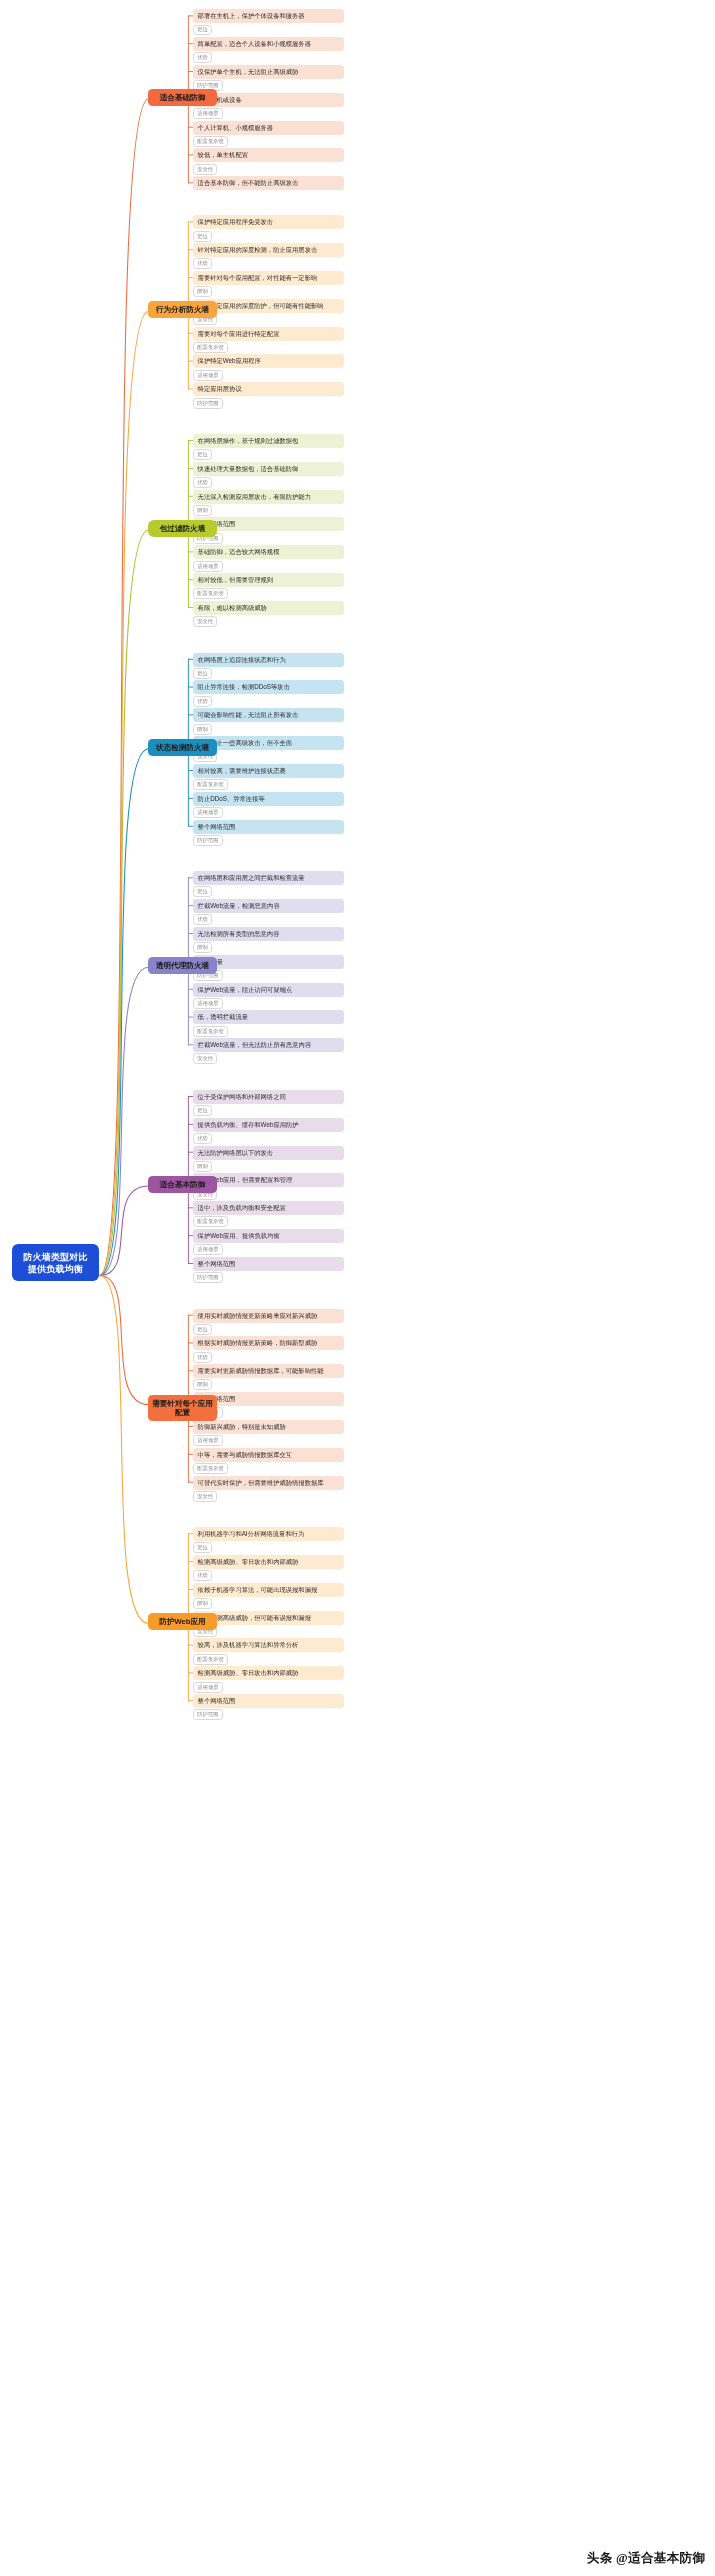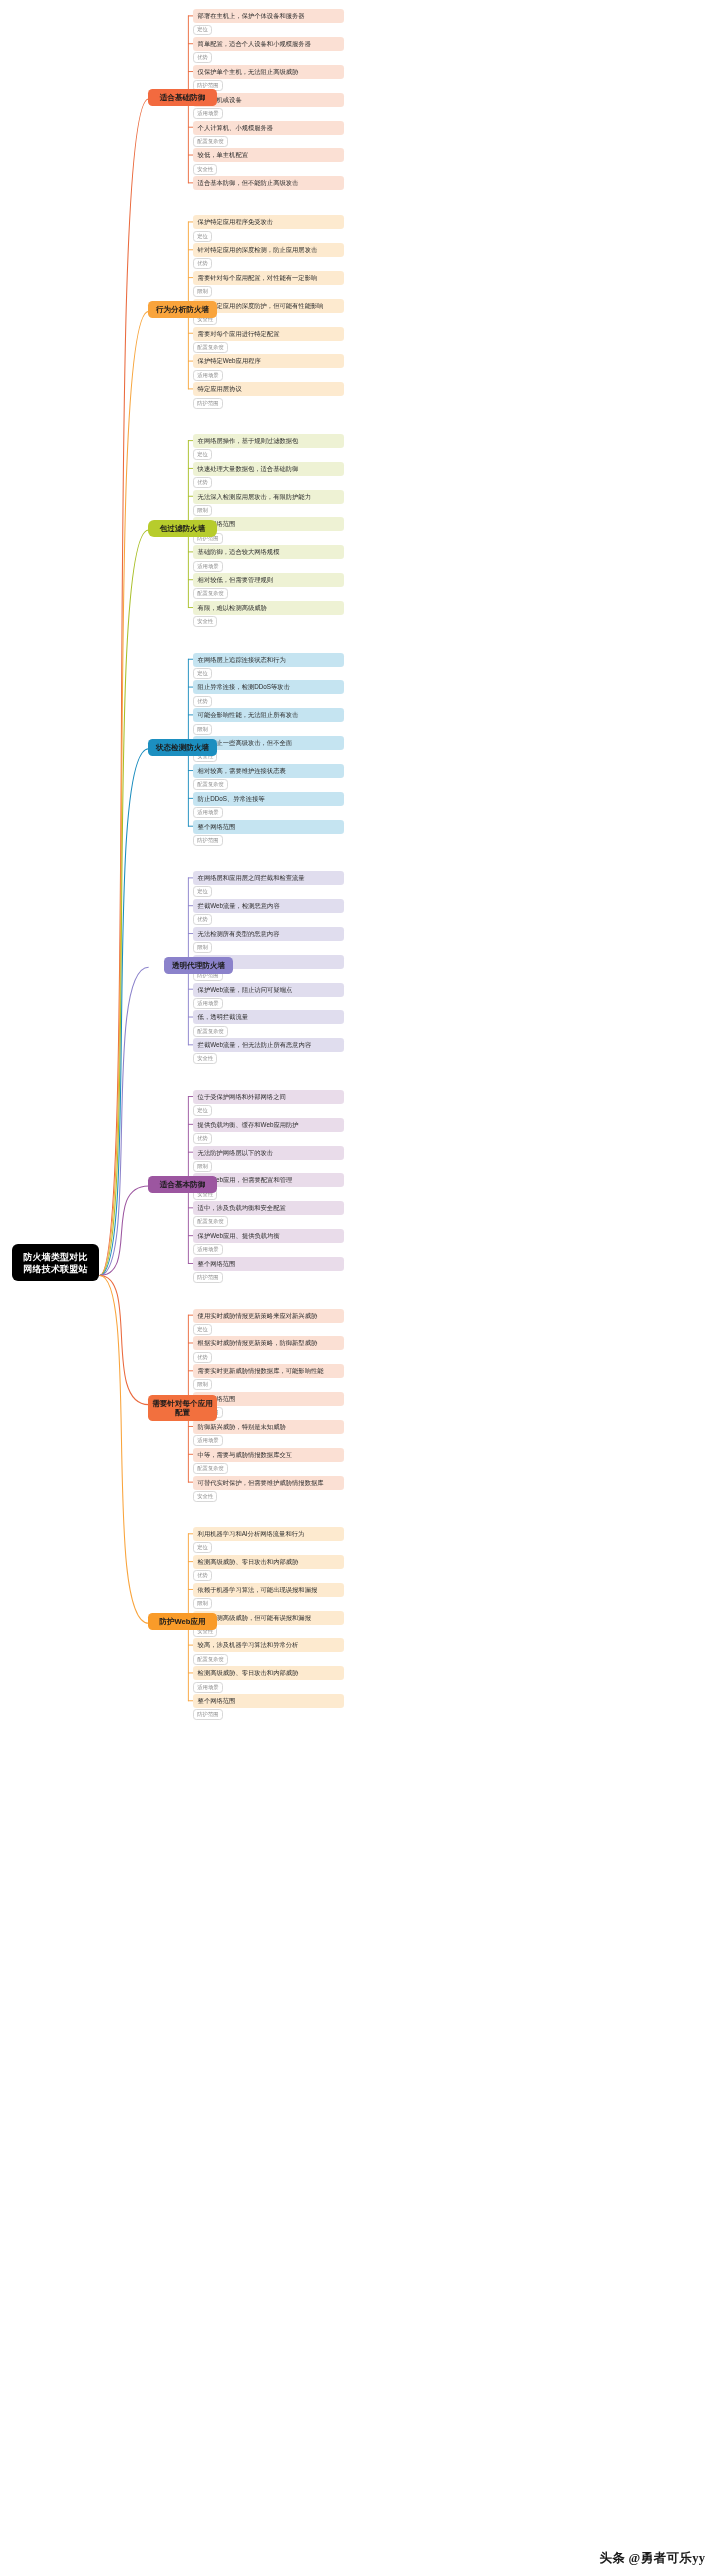--- a/index.html
+++ b/index.html
@@ -8,21 +8,21 @@
     width:716px;height:2576px;background:#ffffff;
     font-family:"Liberation Sans","DejaVu Sans",sans-serif;
     position:relative;overflow:hidden;
   }
   #canvas{position:relative;width:716px;height:2576px;}
   svg#links{position:absolute;left:0;top:0;width:716px;height:2576px;pointer-events:none;}
 
   
   .root-node{
     position:absolute;left:12px;top:1244px;width:87px;
-    background:#000000;color:#ffffff;border-radius:6px;
+    background:#1d4ed8;color:#ffffff;border-radius:6px;
     padding:6.6px 5.3px;box-sizing:border-box;
     font-size:9px;font-weight:bold;line-height:1.35;text-align:center;
     letter-spacing:0.2px;
   }
 
   
   .branch-label{
     position:absolute;width:69px;box-sizing:border-box;
     border-radius:4.6px;padding:4px 2.7px;
     font-size:7.6px;font-weight:bold;line-height:1.2;
@@ -134,21 +134,21 @@
       <path d="M284 2441 q 4 0 8 0" fill="none" stroke="#f9a43c" stroke-width="1.4" stroke-linecap="round"></path>
       <path d="M284 2483 q 4 0 8 0" fill="none" stroke="#f9a43c" stroke-width="1.4" stroke-linecap="round"></path>
       <path d="M284 2525 q 4 0 8 0" fill="none" stroke="#f9a43c" stroke-width="1.4" stroke-linecap="round"></path>
       <path d="M284 2567 q 4 0 8 0" fill="none" stroke="#f9a43c" stroke-width="1.4" stroke-linecap="round"></path>
       <path d="M328 2450 L284 2450" fill="none" stroke="#f9a43c" stroke-width="1.4" stroke-linecap="round"></path>
       <path d="M150 1925 C210 1925 154 2450 224 2450" fill="none" stroke="#f9a43c" stroke-width="1.6"></path>
     </svg>
 
   <div class="root-node">
     <div>防火墙类型对比</div>
-    <div>网络技术联盟站</div>
+    <div>提供负载均衡</div>
   </div>
 
   <div id="branch-layer">
       <div class="leaf" style="top: 9.3px; background: rgb(251, 224, 212);">
         <span>部署在主机上，保护个体设备和服务器</span>
       </div>
       <div class="tag" style="top: 24.5px;"><span>定位</span></div>
       <div class="leaf" style="top: 37px; background: rgb(251, 224, 212);">
         <span>简单配置，适合个人设备和小规模服务器</span>
       </div>
@@ -281,21 +281,21 @@
       </div>
       <div class="tag" style="top: 998px;"><span>适用场景</span></div>
       <div class="leaf" style="top: 1010px; background: rgb(224, 221, 238);">
         <span>低，透明拦截流量</span>
       </div>
       <div class="tag" style="top: 1026px;"><span>配置复杂度</span></div>
       <div class="leaf" style="top: 1038px; background: rgb(224, 221, 238);">
         <span>拦截Web流量，但无法防止所有恶意内容</span>
       </div>
       <div class="tag" style="top: 1053px;"><span>安全性</span></div>
-      <div class="branch-label" style="background: rgb(139, 130, 203); left: 164px; top: 957px;"><span>透明代理防火墙</span></div>
+      <div class="branch-label" style="background: rgb(139, 130, 203); left: 148px; top: 957px;"><span>透明代理防火墙</span></div>
       <div class="leaf" style="top: 1090px; background: rgb(233, 220, 234);">
         <span>位于受保护网络和外部网络之间</span>
       </div>
       <div class="tag" style="top: 1105px;"><span>定位</span></div>
       <div class="leaf" style="top: 1118px; background: rgb(233, 220, 234);">
         <span>提供负载均衡、缓存和Web应用防护</span>
       </div>
       <div class="tag" style="top: 1133px;"><span>优势</span></div>
       <div class="leaf" style="top: 1146px; background: rgb(233, 220, 234);">
         <span>无法防护网络层以下的攻击</span>
@@ -371,15 +371,15 @@
         <span>检测高级威胁、零日攻击和内部威胁</span>
       </div>
       <div class="tag" style="top: 1682px;"><span>适用场景</span></div>
       <div class="leaf" style="top: 1694px; background: rgb(253, 234, 207);">
         <span>整个网络范围</span>
       </div>
       <div class="tag" style="top: 1709px;"><span>防护范围</span></div>
       <div class="branch-label" style="background: rgb(249, 155, 41); left: 148px; top: 1613px;"><span>防护Web应用</span></div>
     </div>
 
-  <div class="footer">头条 @勇者可乐yy</div>
+  <div class="footer">头条 @适合基本防御</div>
 </div>
 
 
 </body></html>

